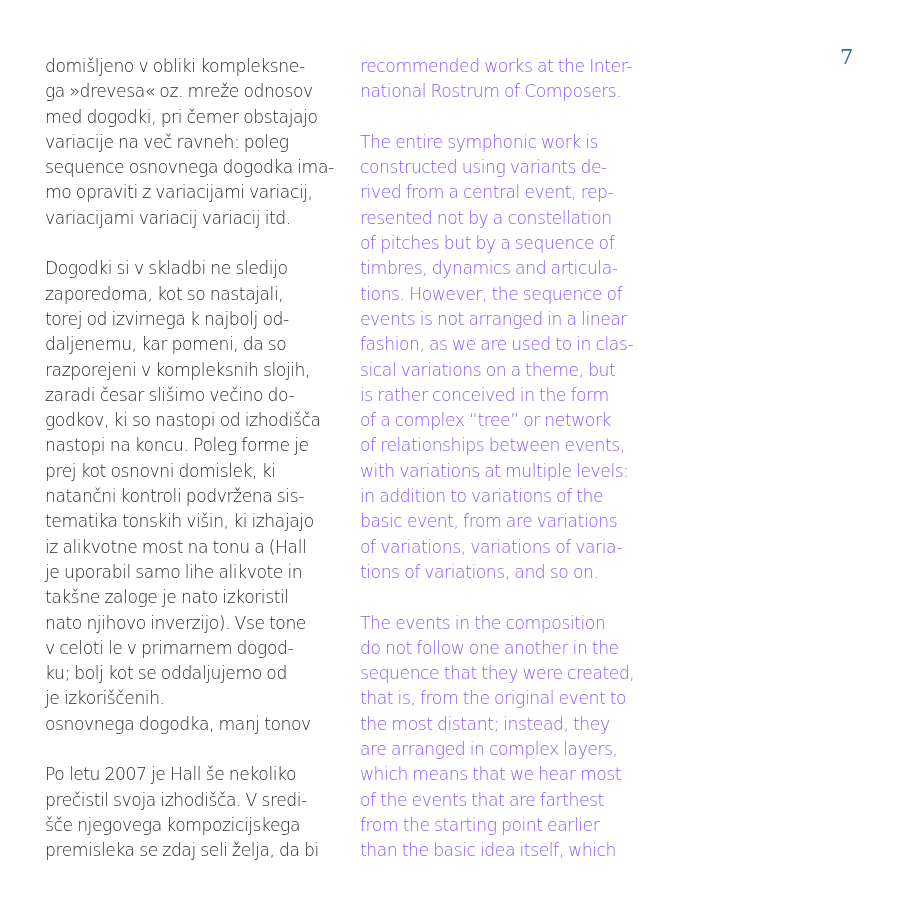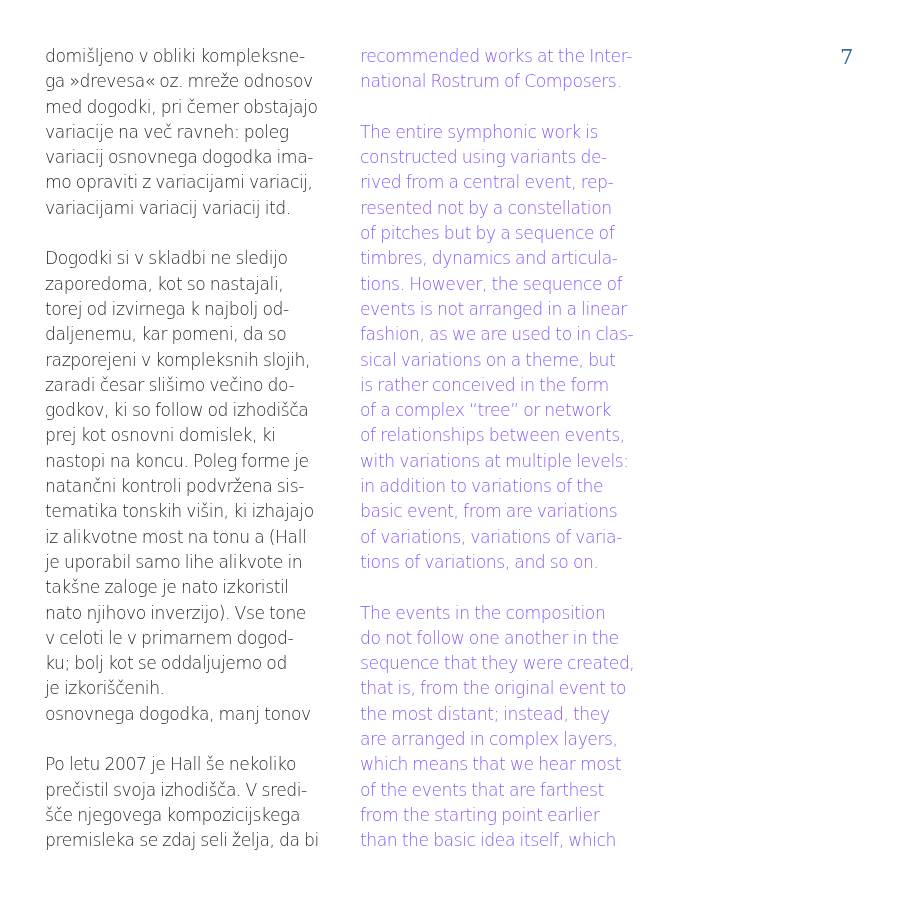--- a/index.html
+++ b/index.html
@@ -14,21 +14,21 @@
       overflow: hidden;
     }
     .page {
       position: absolute;
       left: 0; top: 0;
       width: 900px; height: 900px;
       background: #ffffff;
     }
     .column {
       position: absolute;
-      top: 44px;
+      top: 54px;
       font-family: "DejaVu Sans", sans-serif;
       font-size: 17.2px;
       line-height: 25.3px;
       letter-spacing: -0.45px;
       word-spacing: -0.5px;
       white-space: nowrap;
       font-weight: 300;
     }
     .col-left {
       left: 45px;
@@ -60,34 +60,34 @@
 <body>
 
 <div class="page">
 
   <div class="column col-left">
     <div class="para">
       <span class="line">domišljeno v obliki kompleksne-</span>
       <span class="line">ga »drevesa« oz. mreže odnosov</span>
       <span class="line">med dogodki, pri čemer obstajajo</span>
       <span class="line">variacije na več ravneh: poleg</span>
-      <span class="line">variacij osnovnega dogodka ima-</span>
+      <span class="line">sequence osnovnega dogodka ima-</span>
       <span class="line">mo opraviti z variacijami variacij,</span>
       <span class="line">variacijami variacij variacij itd.</span>
     </div>
     <div class="para">
       <span class="line">Dogodki si v skladbi ne sledijo</span>
       <span class="line">zaporedoma, kot so nastajali,</span>
       <span class="line">torej od izvirnega k najbolj od-</span>
       <span class="line">daljenemu, kar pomeni, da so</span>
       <span class="line">razporejeni v kompleksnih slojih,</span>
       <span class="line">zaradi česar slišimo večino do-</span>
-      <span class="line">godkov, ki so follow od izhodišča</span>
+      <span class="line">godkov, ki so nastopi od izhodišča</span>
+      <span class="line">nastopi na koncu. Poleg forme je</span>
       <span class="line">prej kot osnovni domislek, ki</span>
-      <span class="line">nastopi na koncu. Poleg forme je</span>
       <span class="line">natančni kontroli podvržena sis-</span>
       <span class="line">tematika tonskih višin, ki izhajajo</span>
       <span class="line">iz alikvotne most na tonu a (Hall</span>
       <span class="line">je uporabil samo lihe alikvote in</span>
       <span class="line">takšne zaloge je nato izkoristil</span>
       <span class="line">nato njihovo inverzijo). Vse tone</span>
       <span class="line">v celoti le v primarnem dogod-</span>
       <span class="line">ku; bolj kot se oddaljujemo od</span>
       <span class="line">je izkoriščenih.</span>
       <span class="line">osnovnega dogodka, manj tonov</span>

